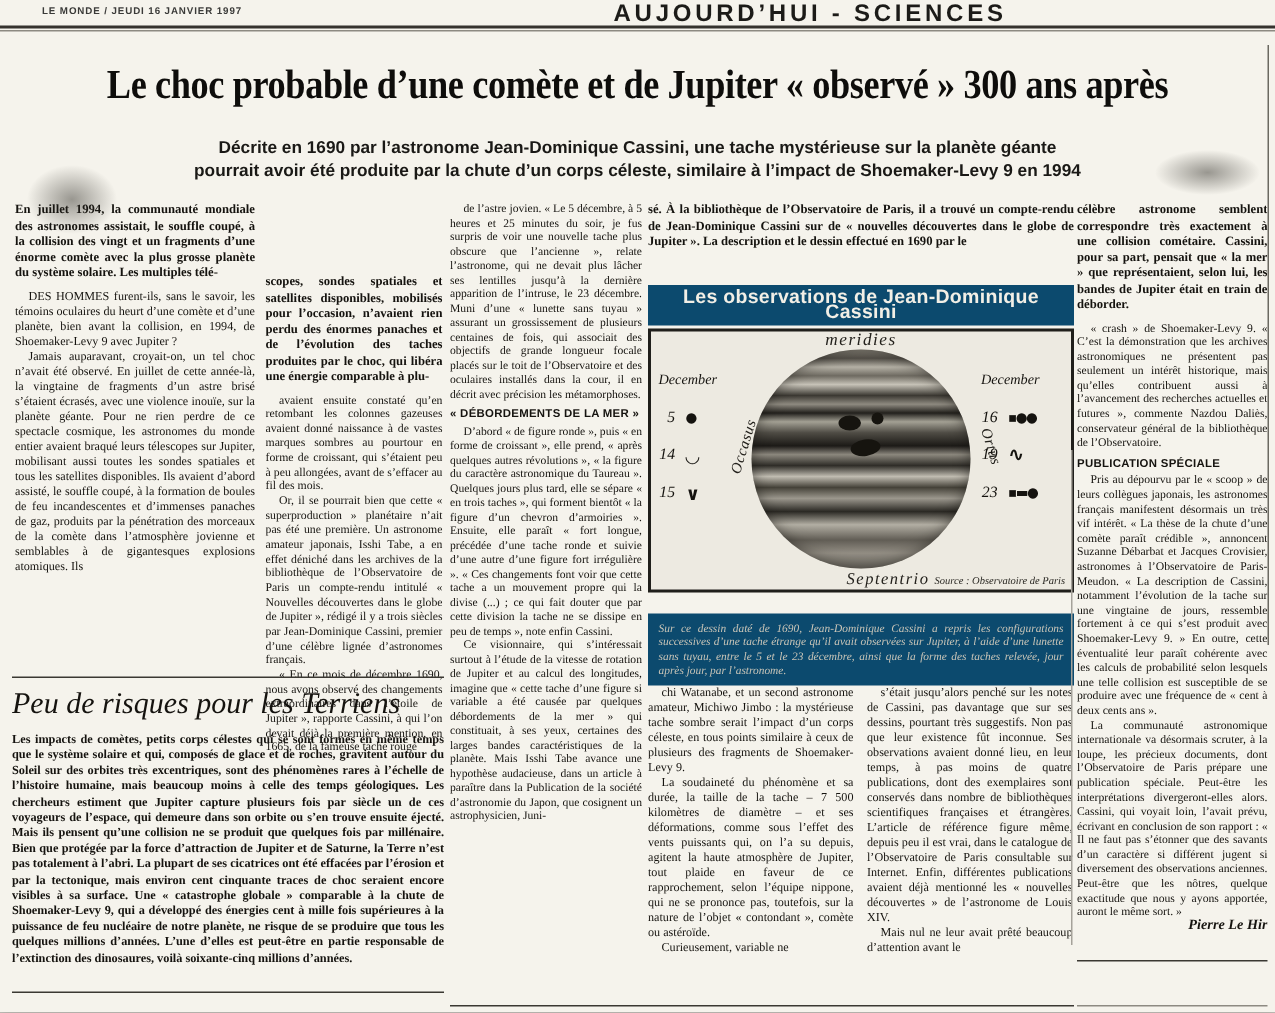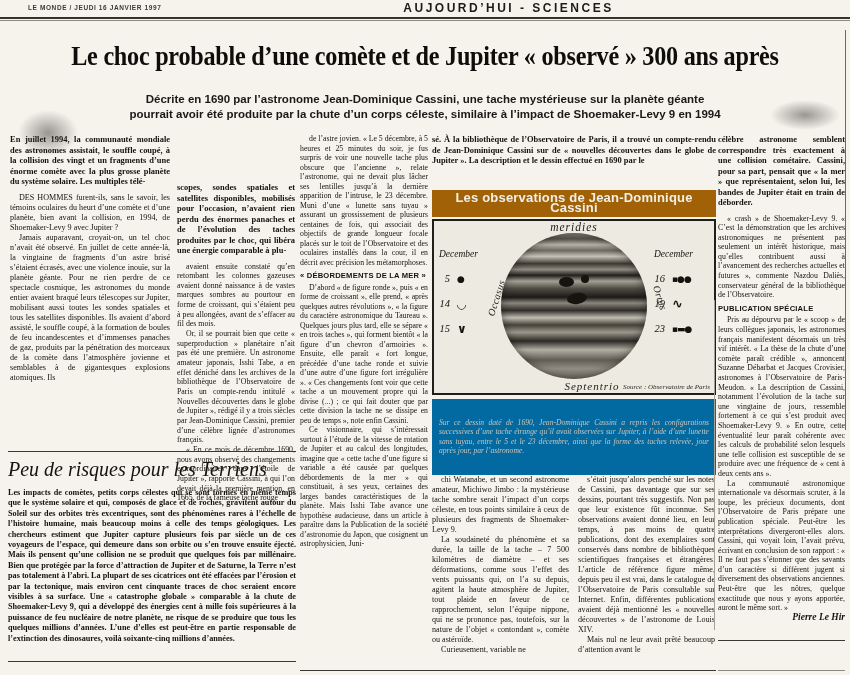--- a/index.html
+++ b/index.html
@@ -2,43 +2,43 @@
 <html lang="fr"><head>
 <meta charset="utf-8">
 <style>
   html,body{margin:0;padding:0;background:#9a9891;}
   .page{position:relative;width:850px;height:675px;background:#f5f3ec;color:#15130f;
         font-family:"Liberation Serif",serif;overflow:hidden;margin:0 auto;
         box-shadow:0 0 6px rgba(0,0,0,.4);}
   
   .masthead-left{position:absolute;top:4px;left:28px;font-family:"Liberation Sans",sans-serif;
         font-size:6.5px;font-weight:bold;letter-spacing:.6px;color:#3a3a38;white-space:nowrap;}
-  .masthead-section{position:absolute;top:1px;left:391px;width:235px;text-align:center;
-        font-family:"Liberation Sans",sans-serif;font-weight:bold;font-size:12px;
+  .masthead-section{position:absolute;top:1px;left:409px;width:235px;text-align:center;
+        font-family:"Liberation Sans",sans-serif;font-weight:bold;font-size:16px;
         letter-spacing:2.5px;color:#1c1b18;white-space:nowrap;}
   .masthead-rule{position:absolute;top:17px;left:0;width:850px;border-top:2px solid #35332e;}
   .masthead-rule2{position:absolute;top:20px;left:0;width:850px;border-top:1px solid #8d8a82;}
   
   .headline{position:absolute;top:40px;left:0;width:850px;margin:0;text-align:center;
         font-size:27.5px;font-weight:bold;letter-spacing:-.3px;white-space:nowrap;
         transform:scaleX(.88);transform-origin:center;color:#0e0d0b;}
   .standfirst{position:absolute;top:92px;left:75px;width:700px;text-align:center;
         font-family:"Liberation Sans",sans-serif;font-weight:bold;font-size:11.5px;
         line-height:14.5px;color:#1a1916;}
   
   .col{position:absolute;font-size:8.1px;line-height:10px;text-align:justify;overflow:hidden;}
   .col p{margin:0;text-indent:9px;}
   .col .intro{font-weight:bold;text-indent:0;font-size:8.45px;line-height:10.5px;margin-bottom:6px;}
   .col .body p:first-child{text-indent:9px;}
   .subhead{font-family:"Liberation Sans",sans-serif;font-weight:bold;font-size:7.6px;
         letter-spacing:.2px;margin:4px 0 2px;text-indent:0;}
   .byline{text-align:right;font-weight:bold;font-style:italic;font-size:9.5px;margin-top:9px;text-indent:0;}
   
   .figure{margin:0 0 5px 0;}
-  .figure-title{background:#a16207;color:#f2efe6;font-family:"Liberation Sans",sans-serif;
+  .figure-title{background:#0c4a6e;color:#f2efe6;font-family:"Liberation Sans",sans-serif;
         font-weight:bold;font-size:13px;text-align:center;padding:3px 0 4px;letter-spacing:.2px;}
   .figure-panel{position:relative;margin-top:2px;height:172px;border:2px solid #201f1b;
         background:#edeae1;overflow:hidden;}
   .planet{position:absolute;left:50%;top:12px;transform:translateX(-50%);width:146px;height:146px;
         border-radius:50%;box-shadow:inset 0 0 10px rgba(20,18,14,.55);
         background:linear-gradient(180deg,#8d897e 0%,#55514a 4%,#b5b1a6 8%,#6e6a61 12%,
           #c6c2b7 16%,#3c3933 21%,#8e8a80 25%,#22201c 29%,#a3a094 33%,#4f4c45 38%,
           #1c1a17 44%,#8b877d 48%,#2f2d28 53%,#c0bcb1 58%,#454239 63%,#9b978d 68%,
           #2b2924 74%,#b2aea3 80%,#615d55 87%,#948f85 93%,#6e6a62 100%);}
   .spot{position:absolute;background:#16140f;border-radius:50%;}
@@ -47,22 +47,22 @@
   .lbl-bottom{bottom:2px;left:18px;width:100%;text-align:center;font-size:11px;letter-spacing:1px;}
   .lbl-left{left:44px;top:72px;transform:rotate(-73deg);font-size:10px;letter-spacing:.5px;}
   .lbl-right{right:42px;top:72px;transform:rotate(73deg);font-size:10px;letter-spacing:.5px;}
   .date-col{position:absolute;top:28px;width:58px;}
   .date-col.left{left:5px;} .date-col.right{right:2px;}
   .date-month{font-style:italic;font-size:9.5px;margin-bottom:6px;}
   .date-row{display:flex;align-items:center;gap:7px;margin-top:15px;}
   .date-no{font-style:italic;font-size:10.5px;min-width:11px;text-align:right;}
   .date-glyph{font-family:"DejaVu Sans",sans-serif;font-size:9px;font-weight:bold;letter-spacing:-1px;}
   .fig-source{position:absolute;right:4px;bottom:1px;font-style:italic;font-size:7px;color:#2a2823;}
-  .figure-caption{margin-top:4px;background:#0369a1;color:#c9c5b8;font-style:italic;
-        font-size:7.6px;line-height:9.4px;padding:19px 7px;text-align:justify;}
+  .figure-caption{margin-top:14px;background:#0c4a6e;color:#c9c5b8;font-style:italic;
+        font-size:7.6px;line-height:9.4px;padding:5px 7px;text-align:justify;}
   .subcols{display:flex;gap:9px;margin-top:0;}
   .subcol{width:137px;height:208px;overflow:hidden;text-align:justify;}
   .subcol p{margin:0;text-indent:9px;}
   
   .box{position:absolute;left:8px;top:458px;width:288px;height:202px;overflow:hidden;}
   .box-title{font-style:italic;font-weight:normal;font-size:20px;margin:0 0 7px 0;}
   .box-text{font-size:8.2px;line-height:10.4px;font-weight:bold;text-align:justify;margin:0;}
   
   .divider{position:absolute;border-top:1.4px solid #3a3832;}
   .vline{position:absolute;border-left:1.4px solid #6b6961;}

